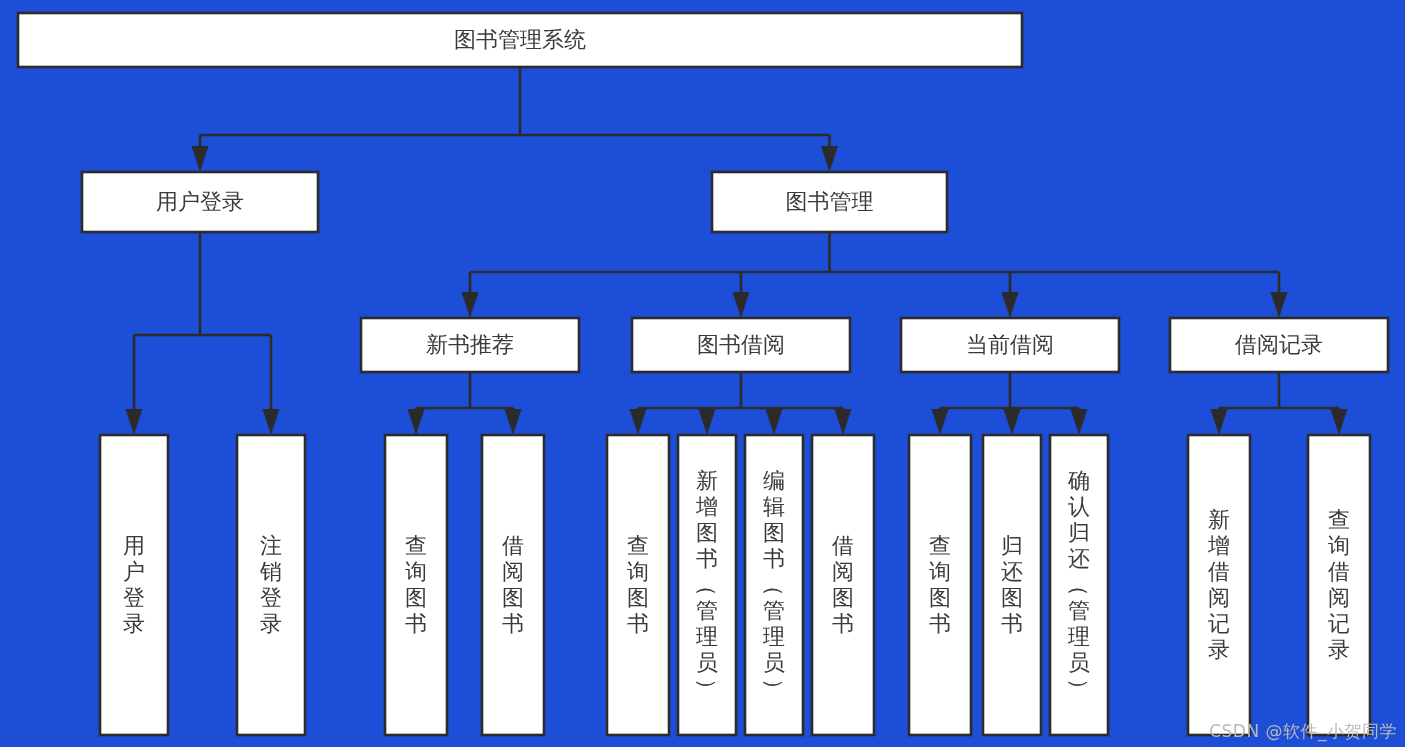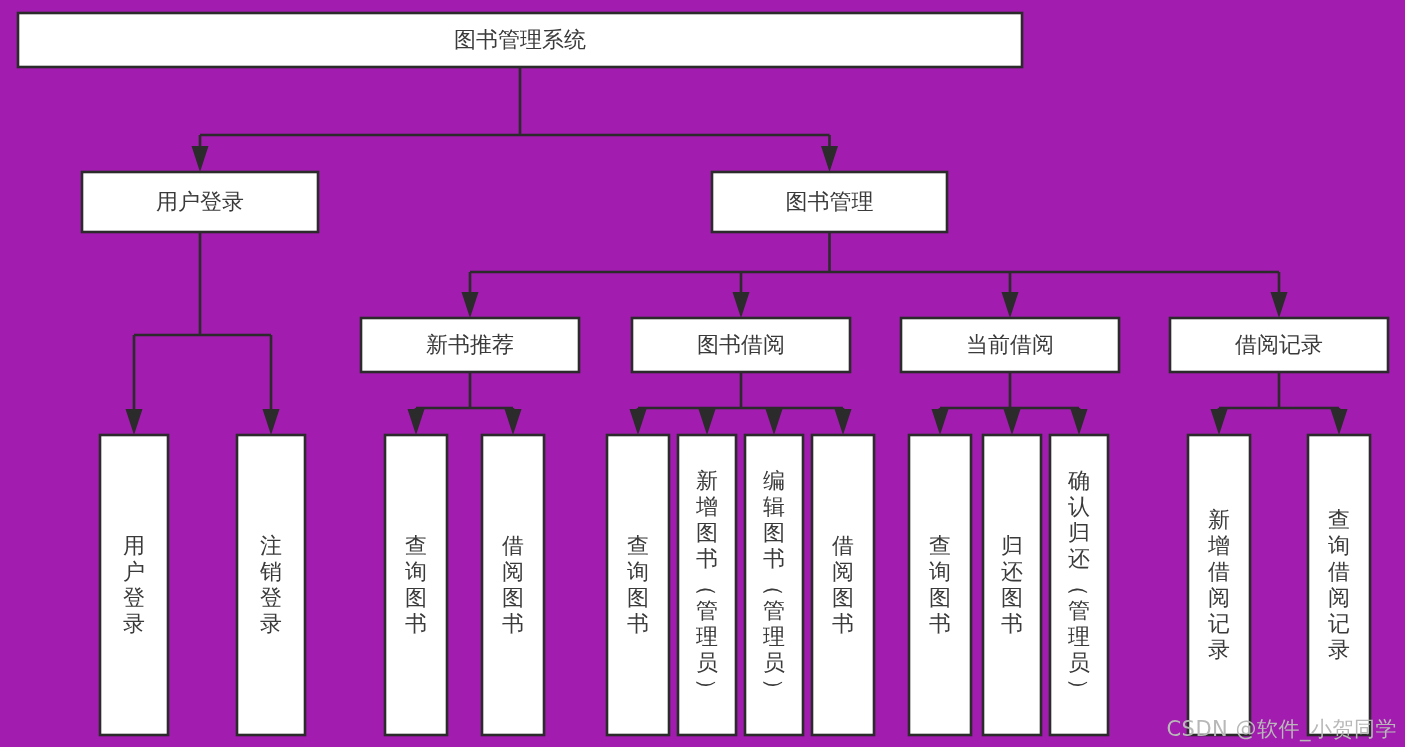--- a/index.html
+++ b/index.html
@@ -11,21 +11,21 @@
   body {
     width: 1405px;
     height: 747px;
     overflow: hidden;
     font-family: "DejaVu Sans", "Liberation Sans", sans-serif;
   }
   #diagram-root {
     position: relative;
     width: 1405px;
     height: 747px;
-    background: #a21caf;
+    background: #1d4ed8;
   }
   svg#diagram-svg {
     position: absolute;
     left: 0;
     top: 0;
     width: 1405px;
     height: 747px;
     display: block;
   }
   .node-box {
@@ -54,21 +54,21 @@
     fill: #3a3a3a;
     font-family: "DejaVu Sans", "Liberation Sans", sans-serif;
     font-size: 22px;
     text-anchor: middle;
   }
   .watermark-text {
     position: absolute;
     right: 8px;
     bottom: 4px;
     color: #b8b8b8;
-    font-size: 21px;
+    font-size: 17px;
     font-family: "DejaVu Sans", "Liberation Sans", sans-serif;
     white-space: nowrap;
     letter-spacing: 0.5px;
     pointer-events: none;
   }
 </style>
 </head>
 <body>
 
 <div id="diagram-root">

